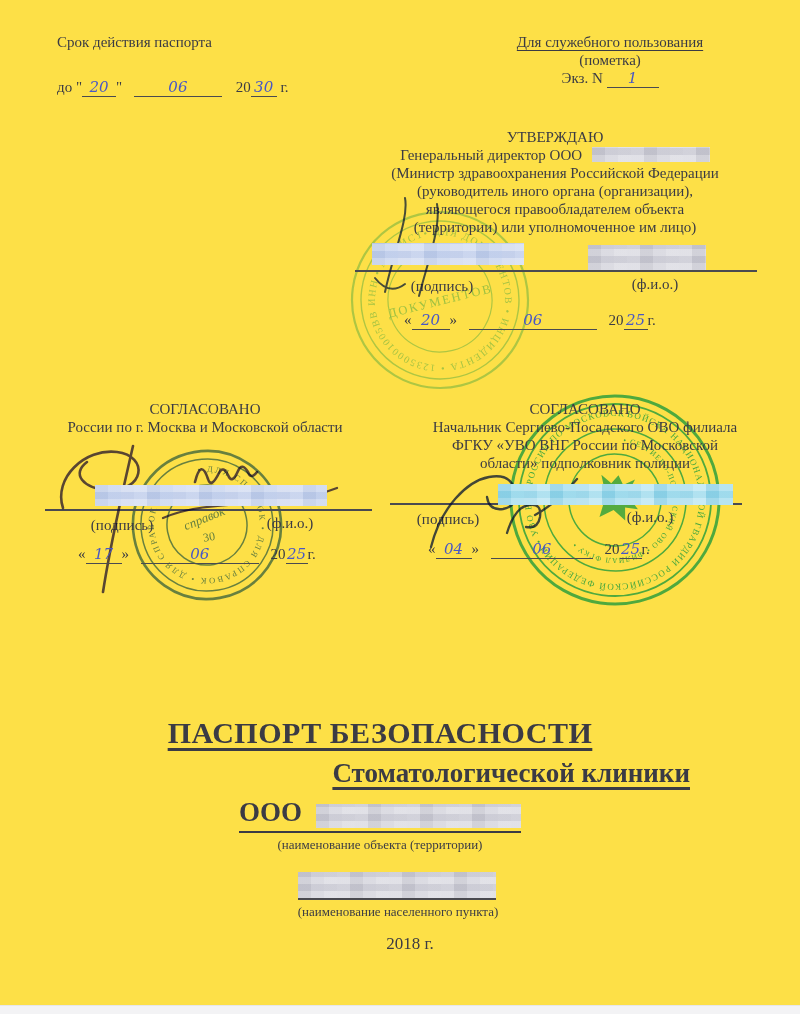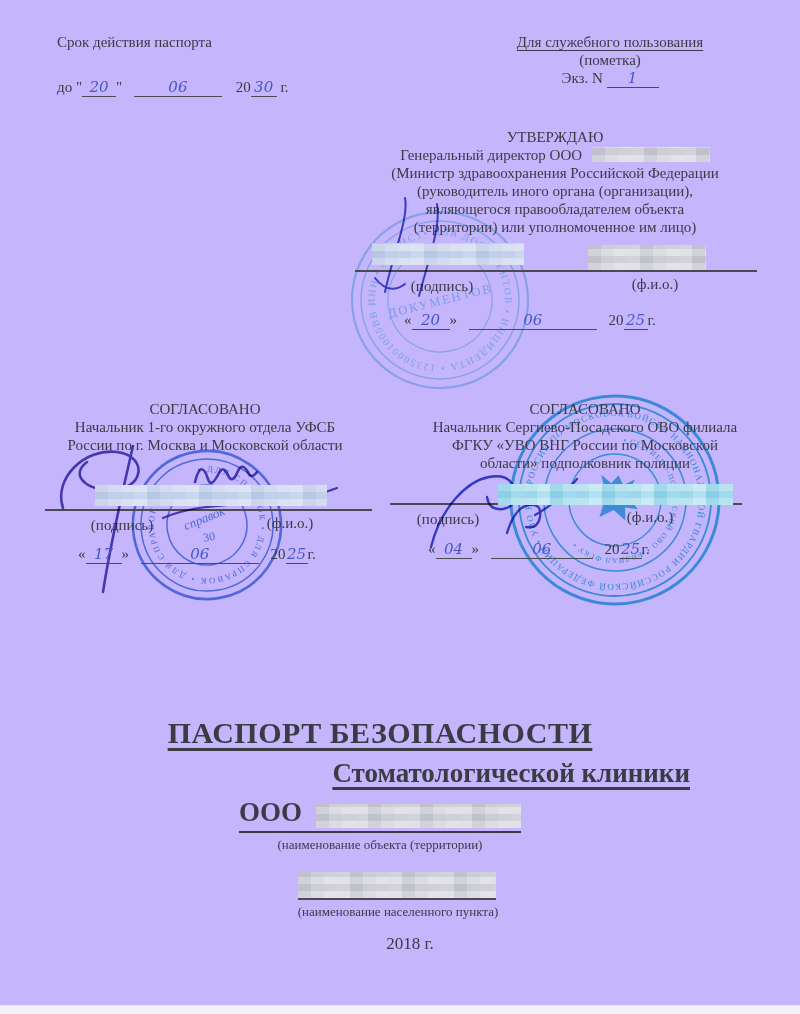--- a/index.html
+++ b/index.html
@@ -1,16 +1,16 @@
 <!DOCTYPE html>
 <html><head>
 <meta charset="utf-8">
 <style>
   html,body{margin:0;padding:0;background:#ffffff;}
-  .page{position:relative;width:800px;height:1014px;background:#c4b5fd;overflow:hidden;
+  .page{position:relative;width:800px;height:1014px;background:#fde047;overflow:hidden;
         font-family:"Liberation Serif", serif;color:#3b3b44;}
   .abs{position:absolute;}
   .t15{font-size:15px;line-height:18px;}
   .t13{font-size:13px;}
   .center{text-align:center;}
   .hw{font-family:"DejaVu Serif", serif;font-style:italic;color:#4857c6;}
   .blank{display:inline-block;border-bottom:1.6px solid #4a4a50;text-align:center;vertical-align:baseline;}
   .hline{position:absolute;height:2px;background:#4a4a50;z-index:2;}
   .z2{z-index:2;} .z4{z-index:4;}
   .stamp{position:absolute;z-index:1;mix-blend-mode:multiply;}
@@ -100,21 +100,20 @@
   <span class="abs t15 z2" style="left:600px;top:275px;width:110px;text-align:center;">(ф.и.о.)</span>
 
   <div class="abs t15 z4" style="left:404px;top:311px;">
     <span>«</span><span class="blank hw" style="width:38px;">20</span><span>»</span>
     <span class="blank hw" style="width:128px;margin-left:8px;">06</span>
     <span style="margin-left:8px;">20</span><span class="blank hw" style="width:24px;">25</span><span>г.</span>
   </div>
 
   <div class="abs t15 center z2" style="left:25px;top:400px;width:360px;">
     <div>СОГЛАСОВАНО</div>
-    <div>Начальник 1-го окружного отдела УФСБ</div>
     <div>России по г. Москва и Московской области</div>
   </div>
 
   <svg class="stamp" style="left:127px;top:445px;transform:rotate(-10deg);" width="160" height="160" viewBox="0 0 160 160">
     <g fill="none" stroke="#3f74d2" opacity="0.78">
       <circle cx="80" cy="80" r="74" stroke-width="2.6"></circle>
       <circle cx="80" cy="80" r="66" stroke-width="1.5"></circle>
       <circle cx="80" cy="80" r="40" stroke-width="1.5"></circle>
     </g>
     <defs>

